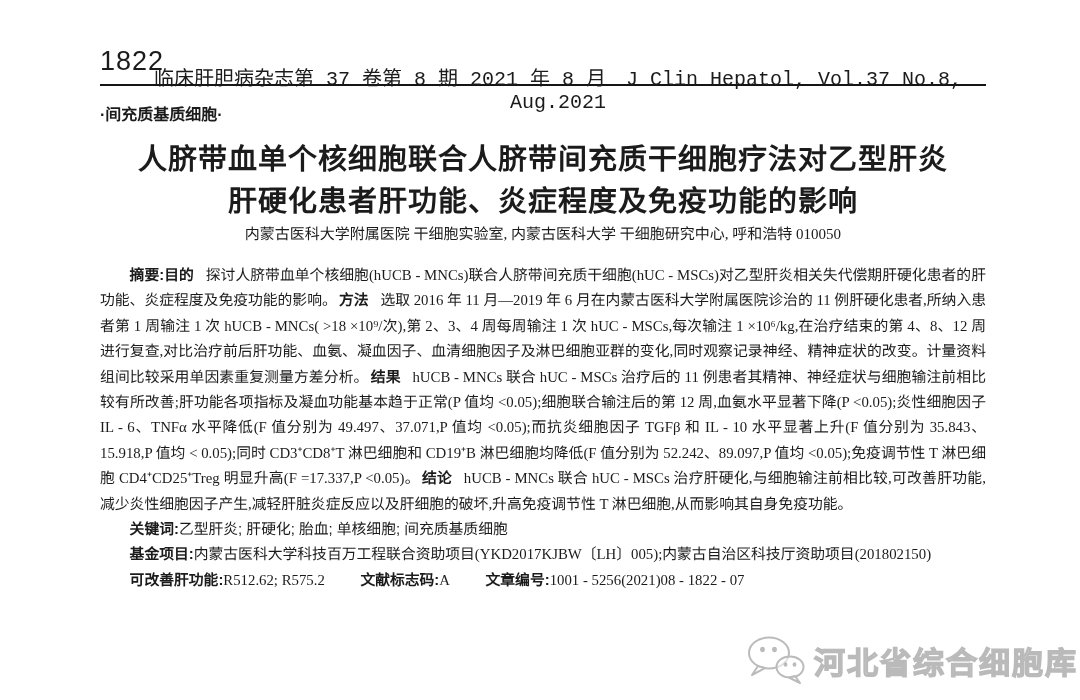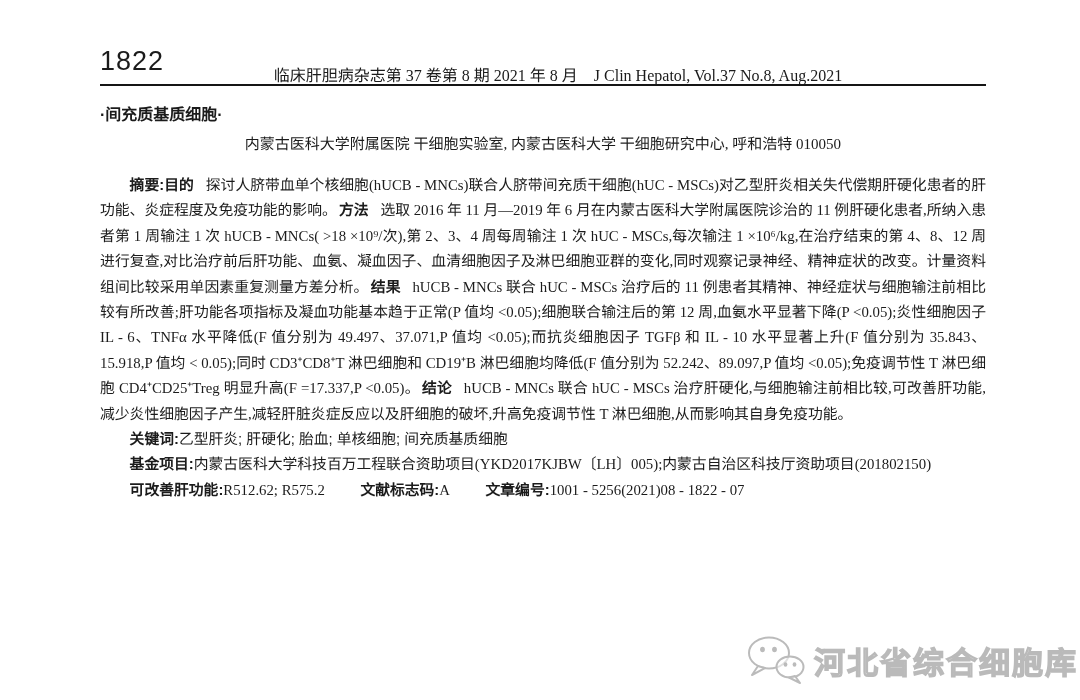--- a/index.html
+++ b/index.html
@@ -14,34 +14,34 @@
 
   
   .page-header { position: relative; padding-top: 50px; height: 84px; }
   .pageno {
     position: absolute; left: 0; top: 46px;
     font-family: "Liberation Sans", sans-serif;
     font-size: 27px; letter-spacing: 1px;
   }
   .journal {
     display: block; text-align: center; padding-top: 12px; padding-left: 30px;
-    font-family: Liberation Serif, serif; font-size: 16px;
+    font-family: Liberation Mono, monospace; font-size: 20px;
   }
   .rule { border-bottom: 2.5px solid #151515; }
 
   .column-label {
     margin-top: 15px; font-size: 16px; font-weight: 700;
     font-family: "Liberation Sans", sans-serif;
   }
 
   .title { margin: 13px 0 0 0; text-align: center; font-weight: 700; }
   .title .tl { display: block; font-size: 29px; line-height: 42px; letter-spacing: 1px; }
 
   .authors { margin-top: 13px; text-align: center; font-size: 18px; letter-spacing: 2px; }
-  .affiliation { margin-top: 7px; text-align: center; font-size: 15px; }
+  .affiliation { text-align: center; font-size: 15px; }
 
   .bodyblock { margin-top: 20px; }
   p.flow {
     margin: 0; font-size: 14.8px; line-height: 25.4px;
     text-align: justify; text-indent: 2em;
   }
   b.h-label { font-family: "Liberation Sans", sans-serif; font-weight: 700; }
   b.sec-label { font-family: "Liberation Sans", sans-serif; font-weight: 700; margin: 0 0.8em 0 0.15em; }
   .kw-text { font-family: "Liberation Sans", sans-serif; }
   .classification .pair { margin-right: 2.4em; }
@@ -70,20 +70,24 @@
   <div class="content">
 
     <header class="page-header">
       <span class="pageno">1822</span>
       <span class="journal">临床肝胆病杂志第 37 卷第 8 期 2021 年 8 月　J Clin Hepatol, Vol.37 No.8, Aug.2021</span>
     </header>
     <div class="rule"></div>
 
     <div class="column-label">·间充质基质细胞·</div>
 
+    <h1 class="title">
+        <span class="tl">人脐带血单个核细胞联合人脐带间充质干细胞疗法对乙型肝炎</span>
+        <span class="tl">肝硬化患者肝功能、炎症程度及免疫功能的影响</span>
+      </h1>
 
     <div class="affiliation">内蒙古医科大学附属医院 干细胞实验室, 内蒙古医科大学 干细胞研究中心, 呼和浩特 010050</div>
 
     <div class="bodyblock">
       <p class="flow"><b class="h-label">摘要:</b><b class="sec-label" style="margin-left:0">目的</b><span>探讨人脐带血单个核细胞(hUCB - MNCs)联合人脐带间充质干细胞(hUC - MSCs)对乙型肝炎相关失代偿期肝硬化患者的肝功能、炎症程度及免疫功能的影响。</span><b class="sec-label">方法</b><span>选取 2016 年 11 月—2019 年 6 月在内蒙古医科大学附属医院诊治的 11 例肝硬化患者,所纳入患者第 1 周输注 1 次 hUCB - MNCs( &gt;18 ×10⁹/次),第 2、3、4 周每周输注 1 次 hUC - MSCs,每次输注 1 ×10⁶/kg,在治疗结束的第 4、8、12 周进行复查,对比治疗前后肝功能、血氨、凝血因子、血清细胞因子及淋巴细胞亚群的变化,同时观察记录神经、精神症状的改变。计量资料组间比较采用单因素重复测量方差分析。</span><b class="sec-label">结果</b><span>hUCB - MNCs 联合 hUC - MSCs 治疗后的 11 例患者其精神、神经症状与细胞输注前相比较有所改善;肝功能各项指标及凝血功能基本趋于正常(P 值均 &lt;0.05);细胞联合输注后的第 12 周,血氨水平显著下降(P &lt;0.05);炎性细胞因子 IL - 6、TNFα 水平降低(F 值分别为 49.497、37.071,P 值均 &lt;0.05);而抗炎细胞因子 TGFβ 和 IL - 10 水平显著上升(F 值分别为 35.843、15.918,P 值均 &lt; 0.05);同时 CD3⁺CD8⁺T 淋巴细胞和 CD19⁺B 淋巴细胞均降低(F 值分别为 52.242、89.097,P 值均 &lt;0.05);免疫调节性 T 淋巴细胞 CD4⁺CD25⁺Treg 明显升高(F =17.337,P &lt;0.05)。</span><b class="sec-label">结论</b><span>hUCB - MNCs 联合 hUC - MSCs 治疗肝硬化,与细胞输注前相比较,可改善肝功能,减少炎性细胞因子产生,减轻肝脏炎症反应以及肝细胞的破坏,升高免疫调节性 T 淋巴细胞,从而影响其自身免疫功能。</span></p>
 
       <p class="flow"><b class="h-label">关键词:</b><span class="kw-text">乙型肝炎; 肝硬化; 胎血; 单核细胞; 间充质基质细胞</span></p>
 
       <p class="flow"><b class="h-label">基金项目:</b><span>内蒙古医科大学科技百万工程联合资助项目(YKD2017KJBW〔LH〕005);内蒙古自治区科技厅资助项目(201802150)</span></p>
 

